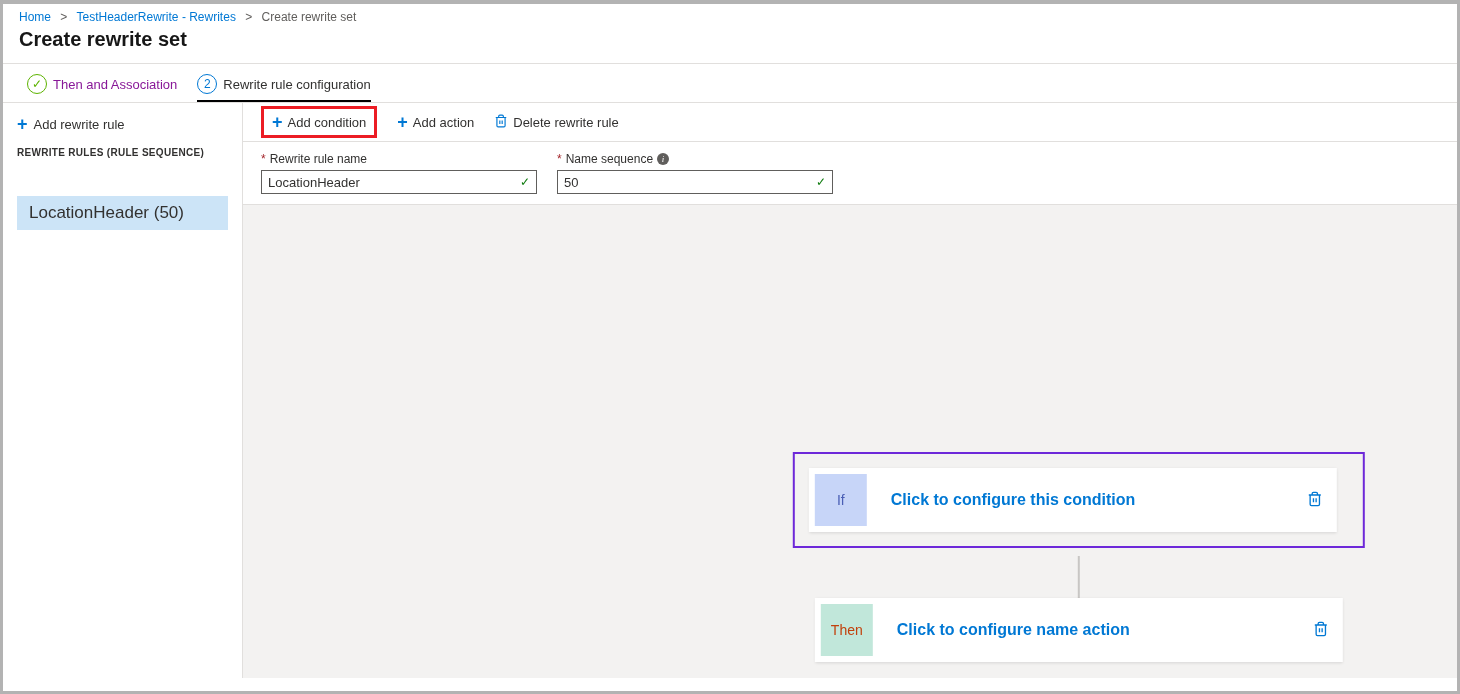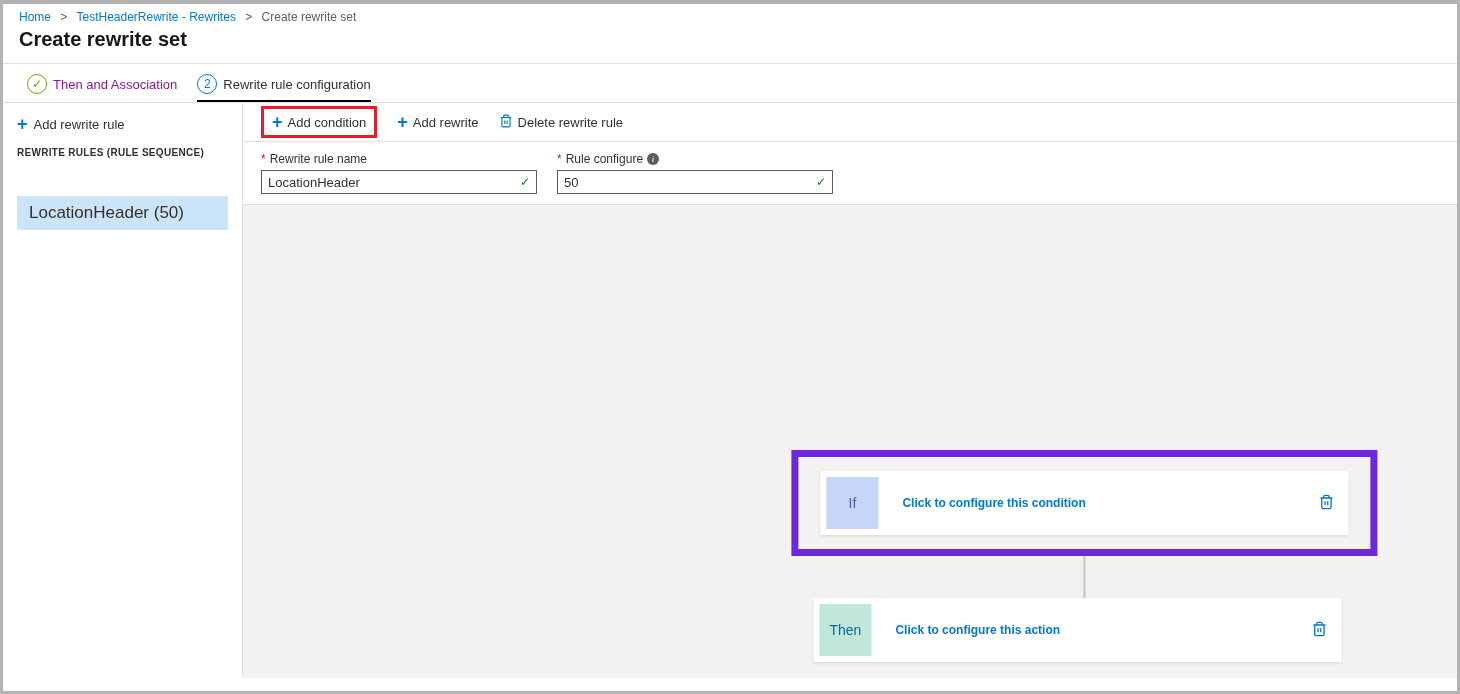--- a/index.html
+++ b/index.html
@@ -47,25 +47,25 @@
     .form-input-wrap { border: 1px solid #605e5c; width: 276px; height: 24px; display: flex; align-items: center; padding: 0 6px; justify-content: space-between; font-size: 13px; background: #fff; }
     .check-green { color: #107c10; font-size: 12px; }
     .info-icon { width: 12px; height: 12px; border-radius: 50%; background: #605e5c; color: #fff; font-size: 9px; display: inline-flex; align-items: center; justify-content: center; font-style: italic; font-family: Georgia, serif; }
     
     .canvas { flex: 1; background: #f3f2f1; position: relative; border-top: 1px solid #e1dfdd; }
     
     .flow-container { position: absolute; bottom: 16px; left: 50%; transform: translateX(-10%); }
     .flow-card { background: #ffffff; width: 528px; height: 64px; box-shadow: 0 1px 3px rgba(0,0,0,0.12); display: flex; align-items: center; cursor: pointer; position: relative; }
     .flow-card .badge { width: 52px; height: 52px; margin-left: 6px; display: flex; align-items: center; justify-content: center; font-size: 14px; font-weight: 400; }
     .badge.if { background: #c7d5f8; color: #4a5fb5; }
-    .badge.then { background: #c1e7da; color: #0369a1; }
-    .flow-card .text { margin-left: 24px; color: #0078d4; font-size: 12px; font-weight: 600; flex: 1; }
+    .badge.then { background: #c1e7da; color: #c2410c; }
+    .flow-card .text { margin-left: 24px; color: #0078d4; font-size: 16px; font-weight: 600; flex: 1; }
     .flow-card .del { margin-right: 14px; color: #0078d4; cursor: pointer; }
     .connector { width: 2px; height: 42px; background: #c8c6c4; margin: 0 auto; }
-    .hl-wrap { border: 7px solid #6d28d9; padding: 14px 22px; margin-bottom: 0; }
+    .hl-wrap { border: 2px solid #6d28d9; padding: 14px 14px; margin-bottom: 8px; }
     .normal-wrap { padding: 0 22px; margin-top: 0; }
   </style>
 </head>
 <body>
 <div class="outer-frame">
 
 <div class="breadcrumb">
   <a>Home</a>
   <span class="sep">&gt;</span>
   <a>TestHeaderRewrite - Rewrites</a>
@@ -103,21 +103,21 @@
   <div class="content">
     <div class="toolbar">
       <div class="highlight-red">
         <div class="toolbar-btn plus">
           <span class="icon">+</span>
           <span>Add condition</span>
         </div>
       </div>
       <div class="toolbar-btn plus">
         <span class="icon">+</span>
-        <span>Add rewrite</span>
+        <span>Add action</span>
       </div>
       <div class="toolbar-btn">
         <span class="icon trash-icon">
           <svg width="14" height="14" viewBox="0 0 24 24" fill="none" stroke="#0078d4" stroke-width="2">
                 <path d="M3 6h18M8 6V4a2 2 0 012-2h4a2 2 0 012 2v2m3 0v14a2 2 0 01-2 2H7a2 2 0 01-2-2V6h14zM10 11v6M14 11v6"></path>
               </svg>
         </span>
         <span>Delete rewrite rule</span>
       </div>
     </div>
@@ -129,21 +129,21 @@
           <span>Rewrite rule name</span>
         </div>
         <div class="form-input-wrap">
           <span>LocationHeader</span>
           <span class="check-green">✓</span>
         </div>
       </div>
       <div class="form-group">
         <div class="form-label">
           <span class="req">*</span>
-          <span>Rule configure</span>
+          <span>Name sequence</span>
           <span class="info-icon">i</span>
         </div>
         <div class="form-input-wrap">
           <span>50</span>
           <span class="check-green">✓</span>
         </div>
       </div>
     </div>
 
     <div class="canvas">
@@ -156,21 +156,21 @@
               <svg width="16" height="16" viewBox="0 0 24 24" fill="none" stroke="#0078d4" stroke-width="2">
                     <path d="M3 6h18M8 6V4a2 2 0 012-2h4a2 2 0 012 2v2m3 0v14a2 2 0 01-2 2H7a2 2 0 01-2-2V6h14zM10 11v6M14 11v6"></path>
                   </svg>
             </div>
           </div>
         </div>
         <div class="connector"></div>
         <div class="normal-wrap">
           <div class="flow-card">
             <div class="badge then">Then</div>
-            <div class="text">Click to configure this action</div>
+            <div class="text">Click to configure name action</div>
             <div class="del">
               <svg width="16" height="16" viewBox="0 0 24 24" fill="none" stroke="#0078d4" stroke-width="2">
                     <path d="M3 6h18M8 6V4a2 2 0 012-2h4a2 2 0 012 2v2m3 0v14a2 2 0 01-2 2H7a2 2 0 01-2-2V6h14zM10 11v6M14 11v6"></path>
                   </svg>
             </div>
           </div>
         </div>
       </div>
     </div>
 

